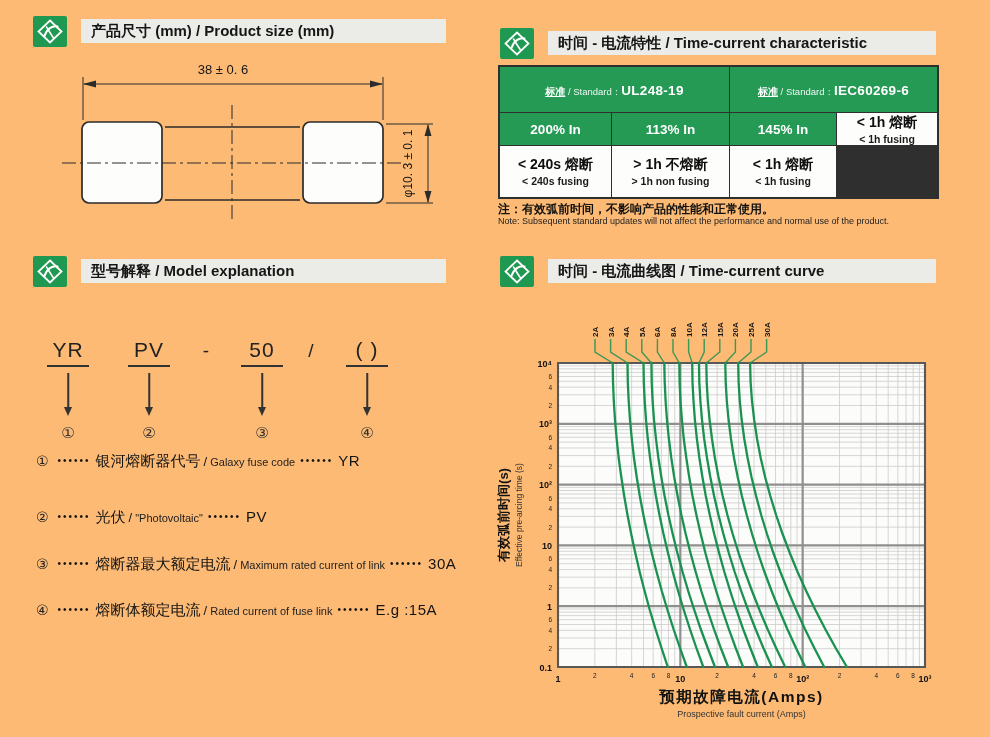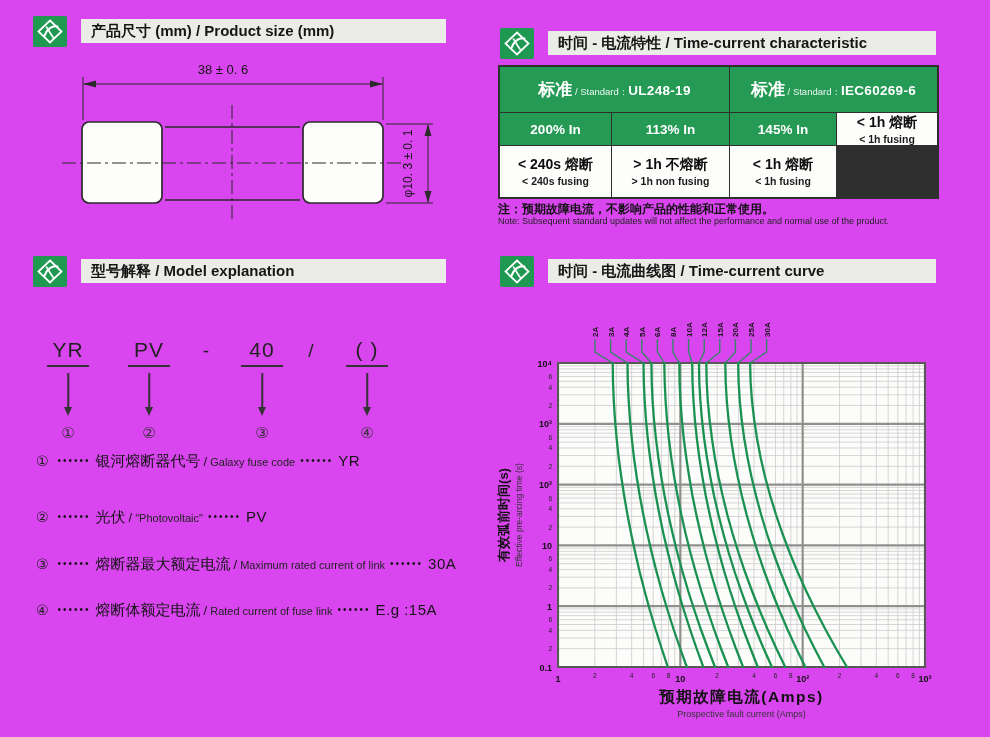--- a/index.html
+++ b/index.html
@@ -1,31 +1,31 @@
 <!DOCTYPE html>
 <html><head>
 <meta charset="utf-8">
 <style>
   html,body{margin:0;padding:0;background:#e9e9e9;}
-  .page{position:relative;width:990px;height:737px;background:#d946ef;overflow:hidden;
+  .page{position:relative;width:990px;height:737px;background:#fdba74;overflow:hidden;
         font-family:"Liberation Sans","DejaVu Sans",sans-serif;color:#1c1c1c;}
   .quad{position:absolute;}
   .hdr{position:absolute;display:flex;align-items:flex-start;}
   .logo{width:34px;height:31px;flex:0 0 auto;display:block;}
   .bar{background:#ebebe8;height:24px;line-height:24px;margin-top:3px;margin-left:14px;
        padding:0 10px;font-size:15px;font-weight:bold;color:#161616;white-space:nowrap;}
   svg{position:absolute;left:0;top:0;}
   
   .tc-table{position:absolute;display:grid;border:2px solid #2f2f2f;background:#2f2f2f;
             grid-template-columns:111px 117px 106px 100px;grid-template-rows:45px 32px 51px;gap:1px;}
   .tcell{display:flex;flex-direction:column;align-items:center;justify-content:center;text-align:center;}
   .gcell{background:#259a55;color:#fff;}
   .wcell{background:#fdfdfb;color:#111;}
   .group{grid-column:span 2;}
-  .std-zh{font-size:17px;font-weight:bold;}
+  .std-zh{font-size:10px;font-weight:bold;text-decoration:underline;}
   .std-rest{font-size:9.5px;opacity:.92;}
   .std-val{font-size:13.5px;font-weight:bold;letter-spacing:.3px;text-align:center;}
   .cond{font-size:13.5px;font-weight:bold;}
   .res-zh{font-size:14px;font-weight:bold;color:#0e0e0e;line-height:19px;}
   .res-en{font-size:10.5px;font-weight:bold;color:#1b1b1b;line-height:14px;}
   .note-zh{position:absolute;font-size:12px;font-weight:bold;color:#111;white-space:nowrap;}
   .note-en{position:absolute;font-size:9px;color:#222;white-space:nowrap;}
   
   .mpart{position:absolute;transform:translateX(-50%);font-size:21px;letter-spacing:1px;color:#222;white-space:nowrap;}
   .msep{position:absolute;transform:translateX(-50%);font-size:19px;color:#222;}
@@ -109,21 +109,21 @@
         </div>
         <div class="tcell wcell">
           <div class="res-zh">&gt; 1h 不熔断</div>
           <div class="res-en">&gt; 1h non fusing</div>
         </div>
         <div class="tcell wcell">
           <div class="res-zh">&lt; 1h 熔断</div>
           <div class="res-en">&lt; 1h fusing</div>
         </div>
       </div>
-    <div class="note-zh" style="left:3px;top:201px">注：预期故障电流，不影响产品的性能和正常使用。</div>
+    <div class="note-zh" style="left:3px;top:201px">注：有效弧前时间，不影响产品的性能和正常使用。</div>
     <div class="note-en" style="left:3px;top:216px">Note: Subsequent standard updates will not affect the performance and normal use of the product.</div>
   </section>
 
   <section class="quad" style="left:0;top:250px;width:495px;height:487px">
     <div class="hdr" style="left:33px;top:6px">
       <svg class="logo" viewBox="0 0 34 31" style="position:static">
         <rect x="0" y="0" width="34" height="31" rx="2" fill="#1f9852"></rect>
         <polygon points="17,4.5 28.5,15.5 17,26.5 5.5,15.5" fill="none" stroke="#fff" stroke-width="1.8"></polygon>
         <path d="M11.5 20 C14 12.5, 20 9, 24.5 10.5" fill="none" stroke="#fff" stroke-width="2" stroke-linecap="round"></path>
         <path d="M13.5 11 C16 15, 18 18.5, 20.5 22" fill="none" stroke="#fff" stroke-width="1.6" stroke-linecap="round"></path>
@@ -134,21 +134,21 @@
         <div class="mpart" style="left:68px;top:88px">YR</div>
         <div class="mline" style="left:68px;top:115px;width:42px"></div>
         <div class="astem" style="left:68px;top:123px;height:34px"></div>
         <div class="ahead" style="left:68px;top:157px"></div>
         <div class="mnum" style="left:68px;top:174px">①</div>
         <div class="mpart" style="left:149px;top:88px">PV</div>
         <div class="mline" style="left:149px;top:115px;width:42px"></div>
         <div class="astem" style="left:149px;top:123px;height:34px"></div>
         <div class="ahead" style="left:149px;top:157px"></div>
         <div class="mnum" style="left:149px;top:174px">②</div>
-        <div class="mpart" style="left:262px;top:88px">40</div>
+        <div class="mpart" style="left:262px;top:88px">50</div>
         <div class="mline" style="left:262px;top:115px;width:42px"></div>
         <div class="astem" style="left:262px;top:123px;height:34px"></div>
         <div class="ahead" style="left:262px;top:157px"></div>
         <div class="mnum" style="left:262px;top:174px">③</div>
         <div class="mpart" style="left:367px;top:88px">( )</div>
         <div class="mline" style="left:367px;top:115px;width:42px"></div>
         <div class="astem" style="left:367px;top:123px;height:34px"></div>
         <div class="ahead" style="left:367px;top:157px"></div>
         <div class="mnum" style="left:367px;top:174px">④</div>
         <div class="msep" style="left:206px;top:90px">-</div>

